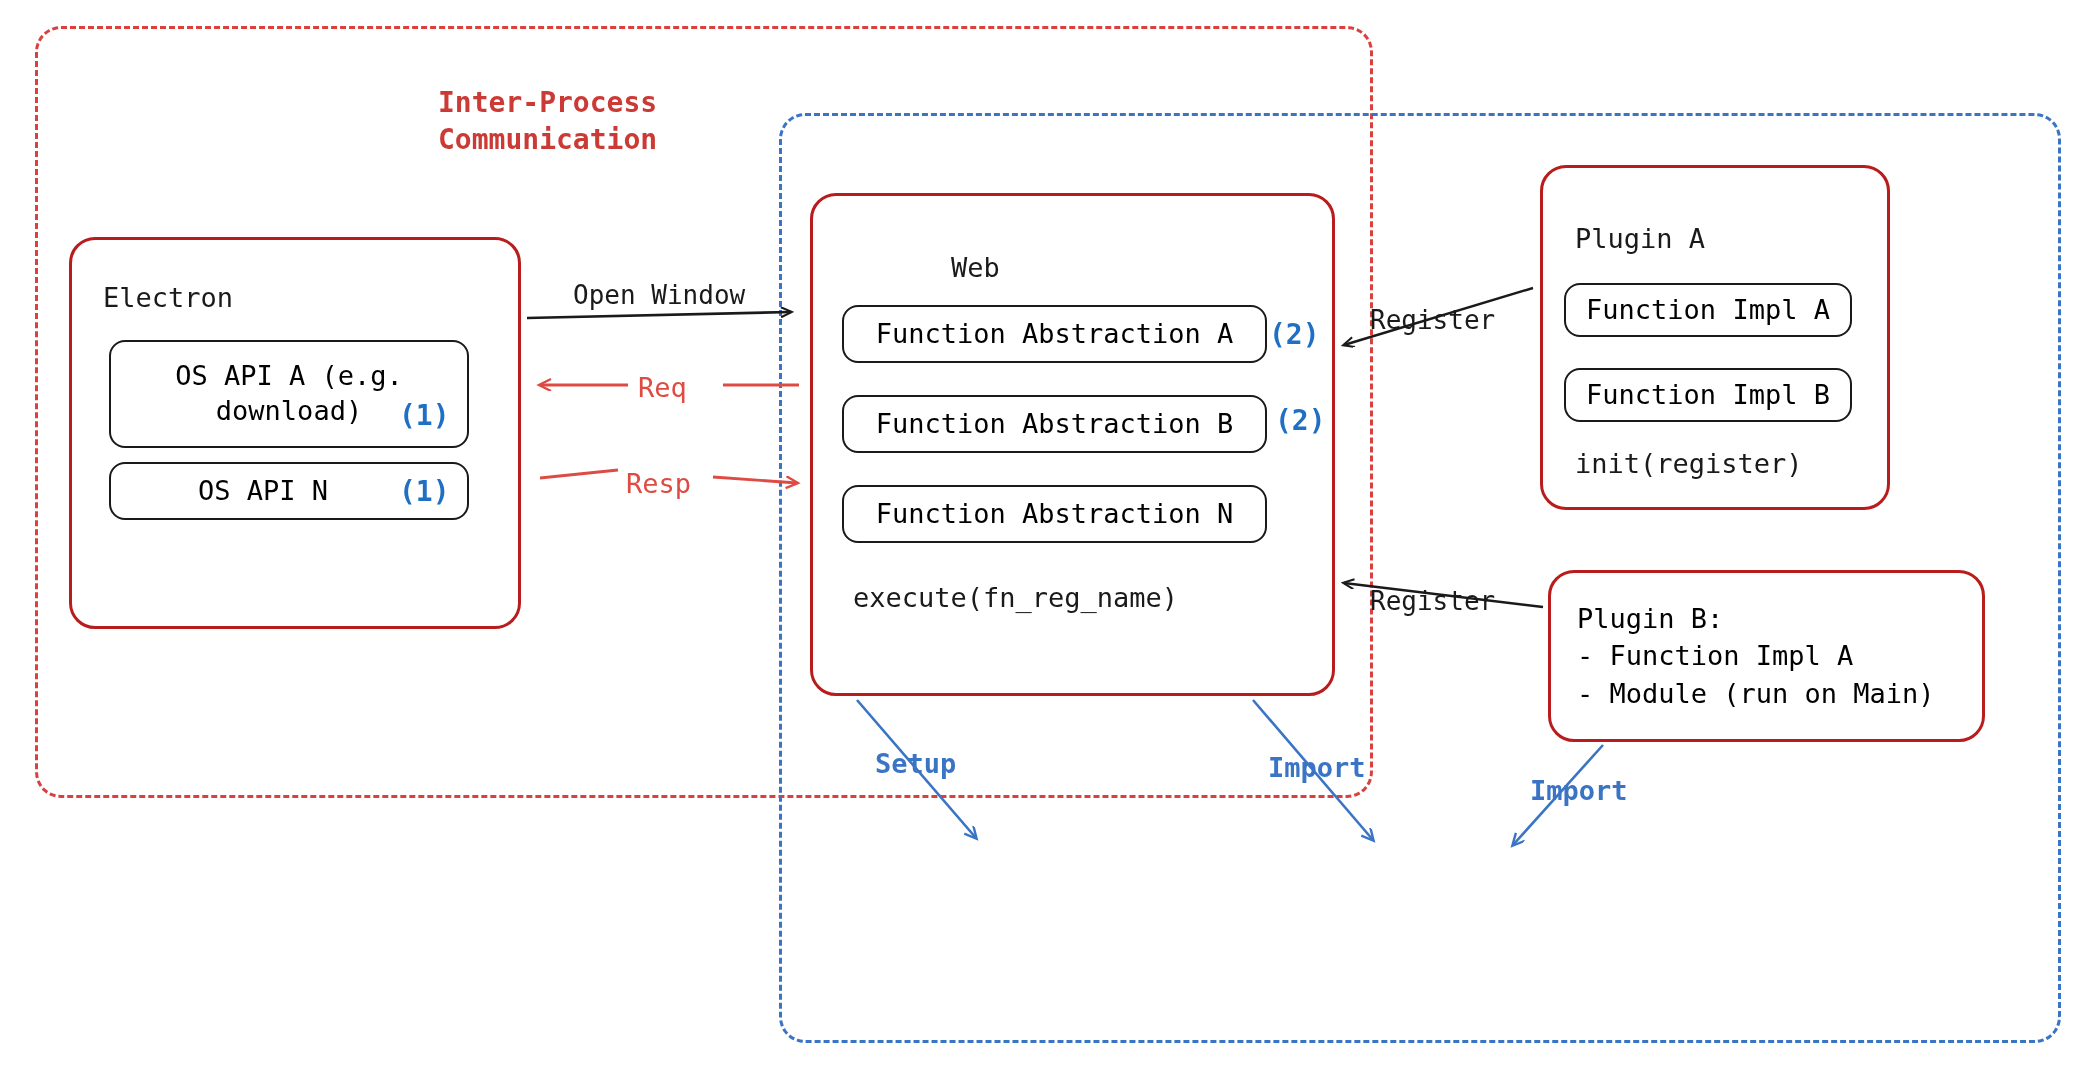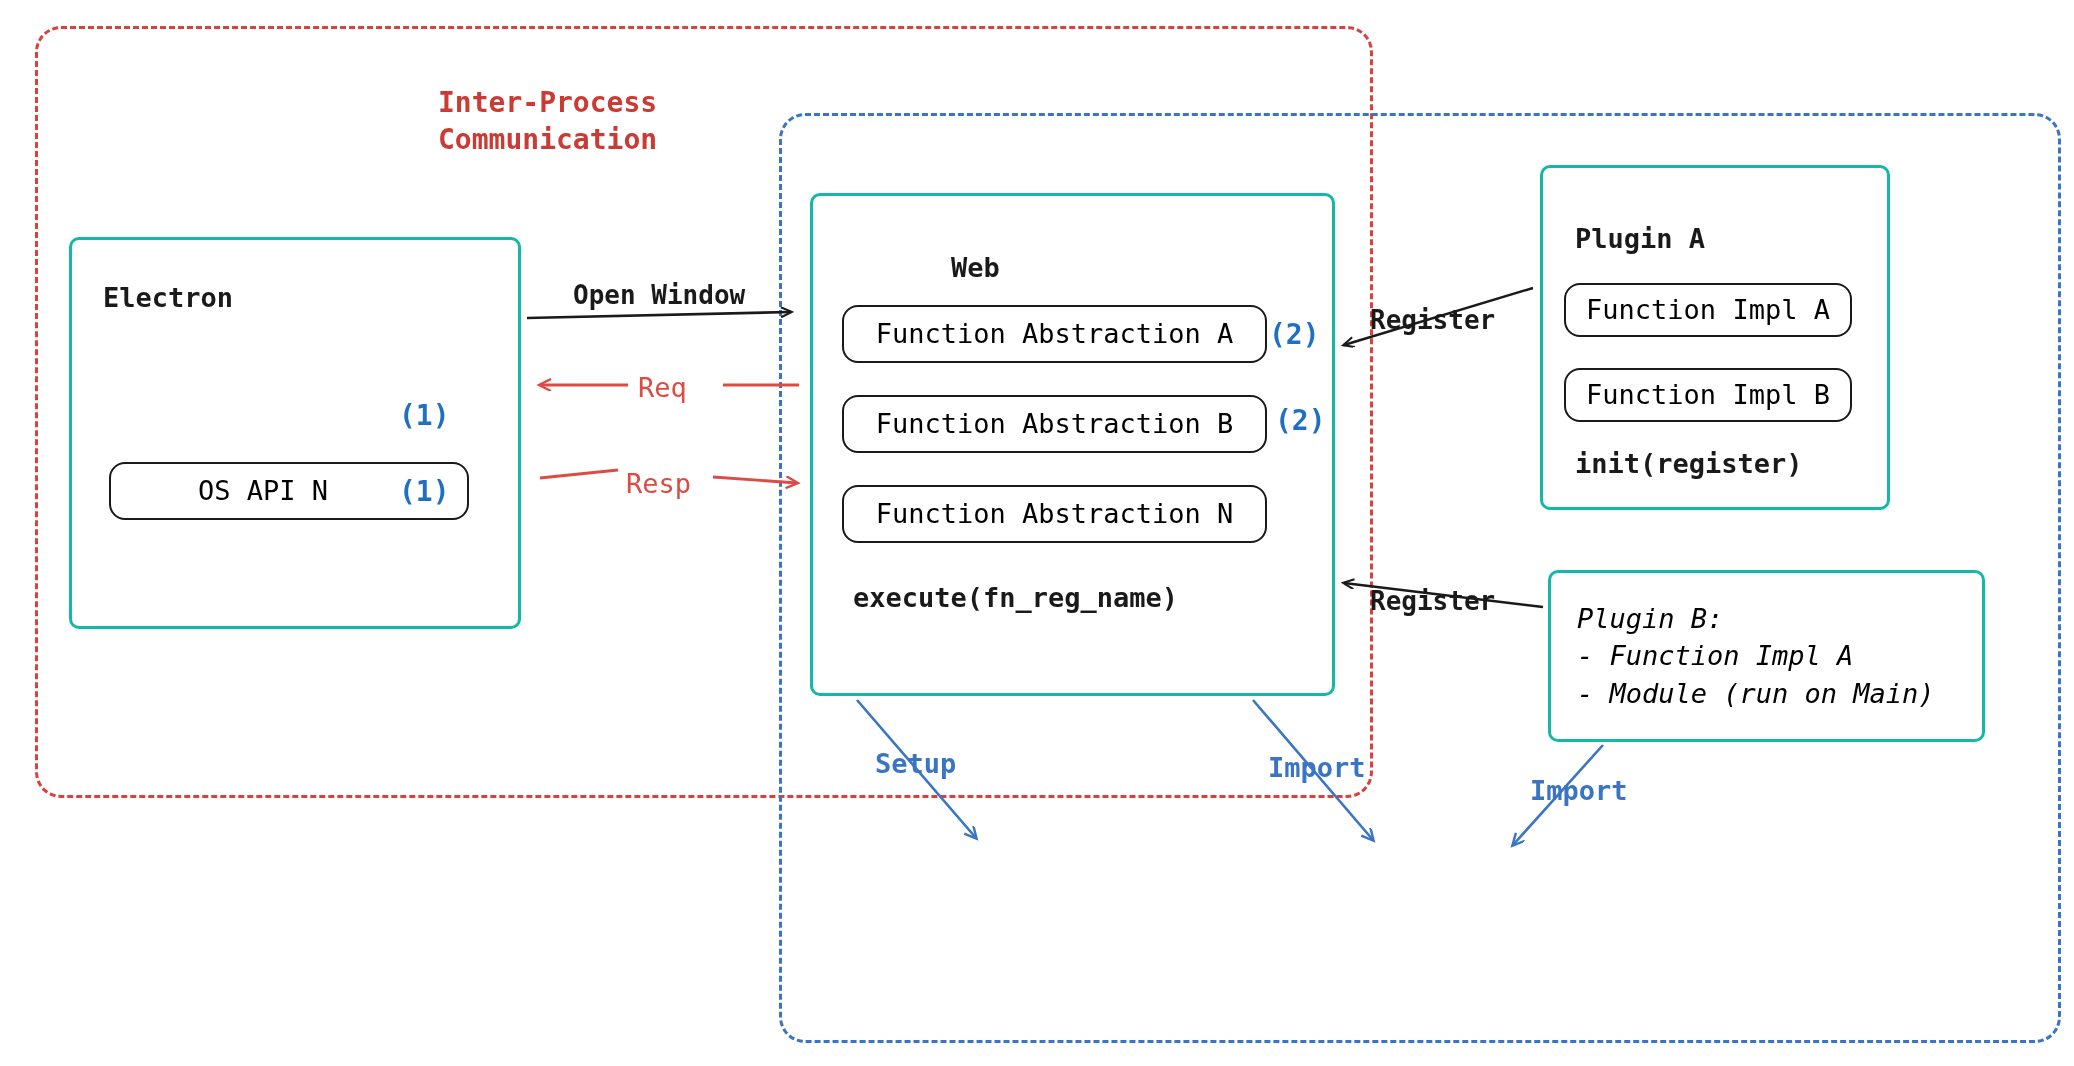--- a/index.html
+++ b/index.html
@@ -17,44 +17,43 @@
     border: 3px dashed #d9413f;
     border-radius: 26px;
   }
   .dashed-blue {
     position: absolute;
     border: 3px dashed #3a74c4;
     border-radius: 26px;
   }
   .solid-box {
     position: absolute;
-    border: 3px solid #14b8a6;
-    border-radius: 10px;
+    border: 3px solid #b91c1c;
+    border-radius: 26px;
     background: transparent;
-    font-style: italic;
   }
   .inner-box {
     position: absolute;
     border: 2.5px solid #1a1a1a;
     border-radius: 16px;
     display: flex; align-items: center; justify-content: center;
     text-align: center;
     line-height: 1.28;
   }
   .core-box {
     position: absolute;
     border: 3px solid #3a74c4;
     border-radius: 24px;
     display: flex; flex-direction: column;
     align-items: center; justify-content: center;
     text-align: center;
   }
 
   
-  .lbl { position: absolute; white-space: pre; color: #1a1a1a; font-weight: bold; }
+  .lbl { position: absolute; white-space: pre; color: #1a1a1a; }
   .t-ipc {
     color: #cb3a34; font-size: 28px; font-weight: 700;
     line-height: 1.33; white-space: pre-line;
   }
   .t-render { color: #3a74c4; font-size: 28px; font-weight: 700; }
   .t-title { font-size: 27px; }
   .t-inner { font-size: 27px; }
   .t-arrow { font-size: 26px; }
   .t-red { color: #dd4b43; font-size: 27px; font-weight: 400; }
   .t-blue { color: #3a74c4; font-size: 27px; font-weight: 700; }
@@ -81,20 +80,24 @@
 
   <div class="dashed-red" style="left:22px; top:26px; width:1338px; height:772px;"></div>
   <div class="lbl t-ipc" style="left:425px; top:84px;">Inter-Process
 Communication</div>
 
   <div class="dashed-blue" style="left:766px; top:113px; width:1282px; height:930px;"></div>
 
   <div class="solid-box" style="left:56px; top:237px; width:452px; height:392px;"></div>
   <div class="lbl t-title" style="left:90px; top:282px;">Electron</div>
 
+  <div class="inner-box t-inner" style="left:96px; top:340px; width:360px; height:108px;">
+    <span>OS API A (e.g.
+download)</span>
+  </div>
   <div class="lbl marker" style="left:386px; top:399px;">(1)</div>
 
   <div class="inner-box t-inner" style="left:96px; top:462px; width:360px; height:58px;">
     <span style="margin-right:52px;">OS API N</span>
   </div>
   <div class="lbl marker" style="left:386px; top:475px;">(1)</div>
 
   <div class="solid-box" style="left:797px; top:193px; width:525px; height:503px;"></div>
   <div class="lbl t-title" style="left:938px; top:252px;">Web</div>
 

